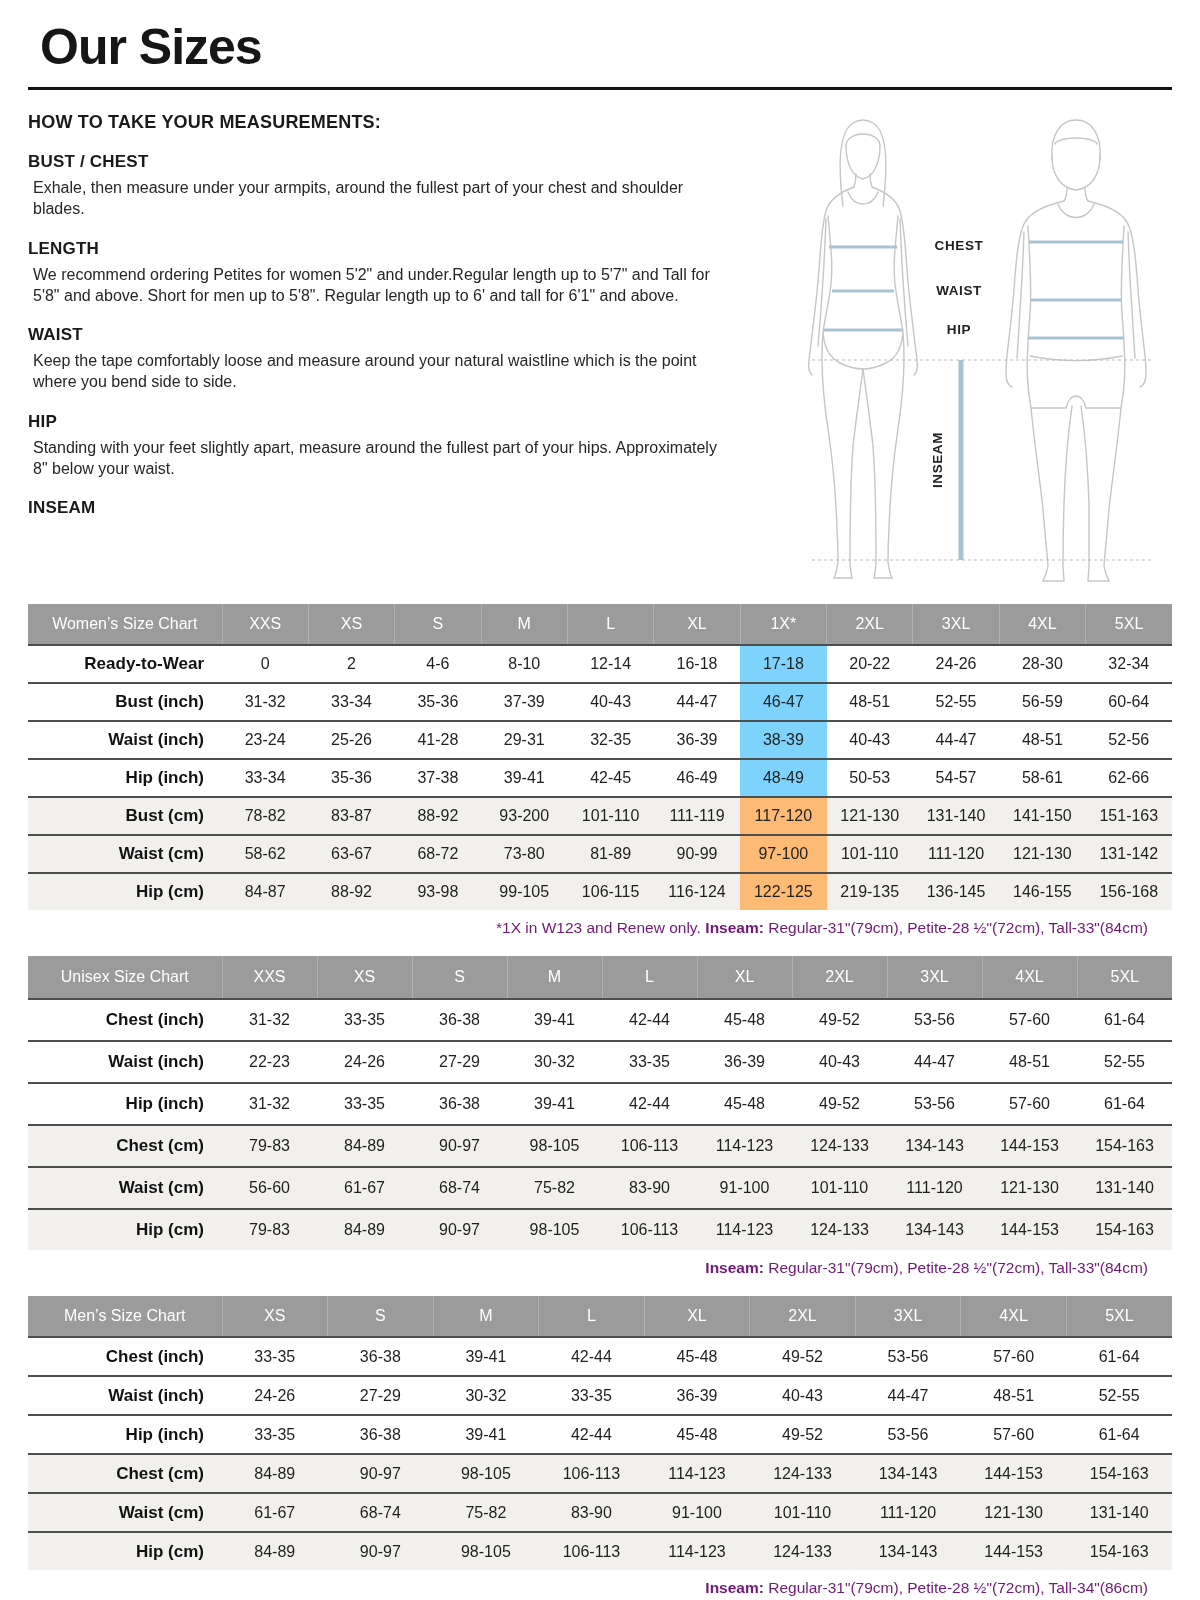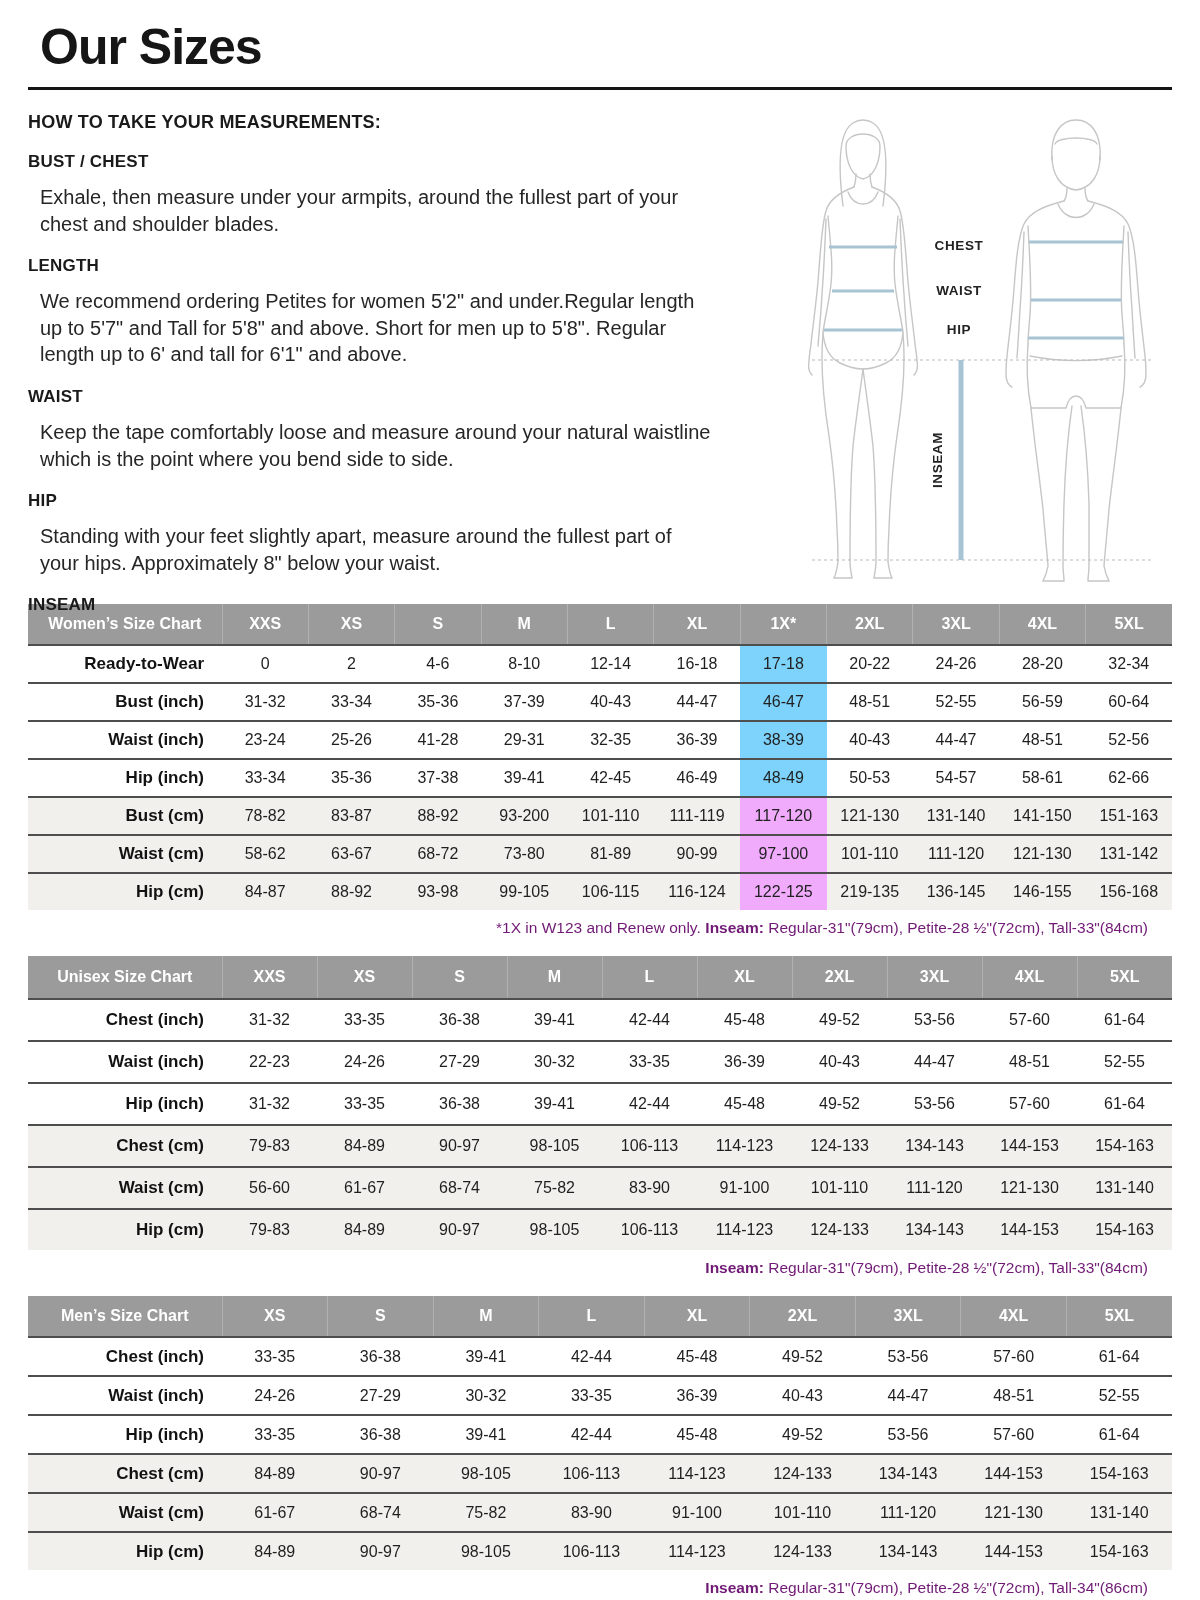--- a/index.html
+++ b/index.html
@@ -6,42 +6,42 @@
   body{width:1200px;height:1600px;overflow:hidden;font-family:"Liberation Sans",sans-serif;color:#202020;}
   .page{padding:0 28px;}
 
   .page-title{font-size:50px;font-weight:800;letter-spacing:-1px;color:#161616;margin:20px 0 12px 12px;line-height:1.1;}
   .title-rule{border:none;border-top:3px solid #141414;margin:0;}
 
   .content-row{display:flex;height:498px;margin-bottom:16px;gap:44px;}
   .instructions{width:740px;padding-top:22px;box-sizing:border-box;}
   .how-heading{font-size:18px;font-weight:700;margin:0 0 2px 0;color:#1a1a1a;letter-spacing:.2px;}
   .measure-section h3{font-size:17px;font-weight:700;margin:19px 0 4px 0;color:#1a1a1a;letter-spacing:.2px;}
-  .measure-section p{font-size:20px;line-height:1.33;margin:12px;color:#262626;max-width:722px;}
+  .measure-section p{font-size:16px;line-height:1.33;margin:5px;color:#262626;max-width:722px;}
 
   .diagram{width:404px;position:relative;}
   .diagram svg{display:block;margin-top:14px;}
   .fig{stroke:#c6c6c6;stroke-width:1.4;fill:none;stroke-linecap:round;}
   .blue{stroke:#a7c3d4;stroke-width:3;fill:none;}
   .blue-v{stroke:#a7c3d4;stroke-width:5;fill:none;}
   .dash{stroke:#bcbcbc;stroke-width:1.2;fill:none;stroke-dasharray:3 3;}
   .diag-label{font-family:"Liberation Sans",sans-serif;font-size:13.5px;font-weight:700;fill:#222;letter-spacing:.6px;}
 
   .size-table{width:1144px;border-collapse:collapse;table-layout:fixed;}
   .size-table col.label-col{width:194px;}
-  .size-table thead th{background:#9b9b9b;color:#ffffff;font-size:16px;font-weight:700;height:38px;border-left:1px solid rgba(255,255,255,.22);}
+  .size-table thead th{background:#9b9b9b;color:#ffffff;font-size:16px;font-weight:400;height:38px;border-left:1px solid rgba(255,255,255,.22);}
   .size-table thead th:first-child{border-left:none;}
   .size-table td{text-align:center;font-size:16px;color:#1f1f1f;border-top:2px solid #4e4e4e;height:34px;}
   .t-unisex thead th{height:40px;}
   .t-unisex td{height:38px;}
   .t-men td{height:35px;}
   .size-table td.row-label{text-align:right;padding-right:18px;font-weight:700;font-size:17px;color:#121212;}
   .size-table tr.shaded td{background:#f1f0ed;}
   .size-table td.hl{background:#7dd3fc;}
-  .size-table tr.shaded td.hl{background:#f0abfc;}
+  .size-table tr.shaded td.hl{background:#fdba74;}
 
   .footnote-row{width:1144px;display:flex;align-items:baseline;font-size:15.5px;color:#701a75;margin:9px 0 19px 0;}
   .footnote-row.last{margin-bottom:0;}
   .fn-left{margin-left:468px;white-space:nowrap;}
   .fn-right{margin-left:auto;padding-right:24px;white-space:nowrap;}
   .fn-bold{font-weight:700;}
 </style>
 </head>
 <body>
 
@@ -173,21 +173,21 @@
             <td class="row-label">Ready-to-Wear</td>
             <td>0</td>
             <td>2</td>
             <td>4-6</td>
             <td>8-10</td>
             <td>12-14</td>
             <td>16-18</td>
             <td class="hl">17-18</td>
             <td>20-22</td>
             <td>24-26</td>
-            <td>28-20</td>
+            <td>28-30</td>
             <td>32-34</td>
           </tr>
           <tr>
             <td class="row-label">Bust (inch)</td>
             <td>31-32</td>
             <td>33-34</td>
             <td>35-36</td>
             <td>37-39</td>
             <td>40-43</td>
             <td>44-47</td>

